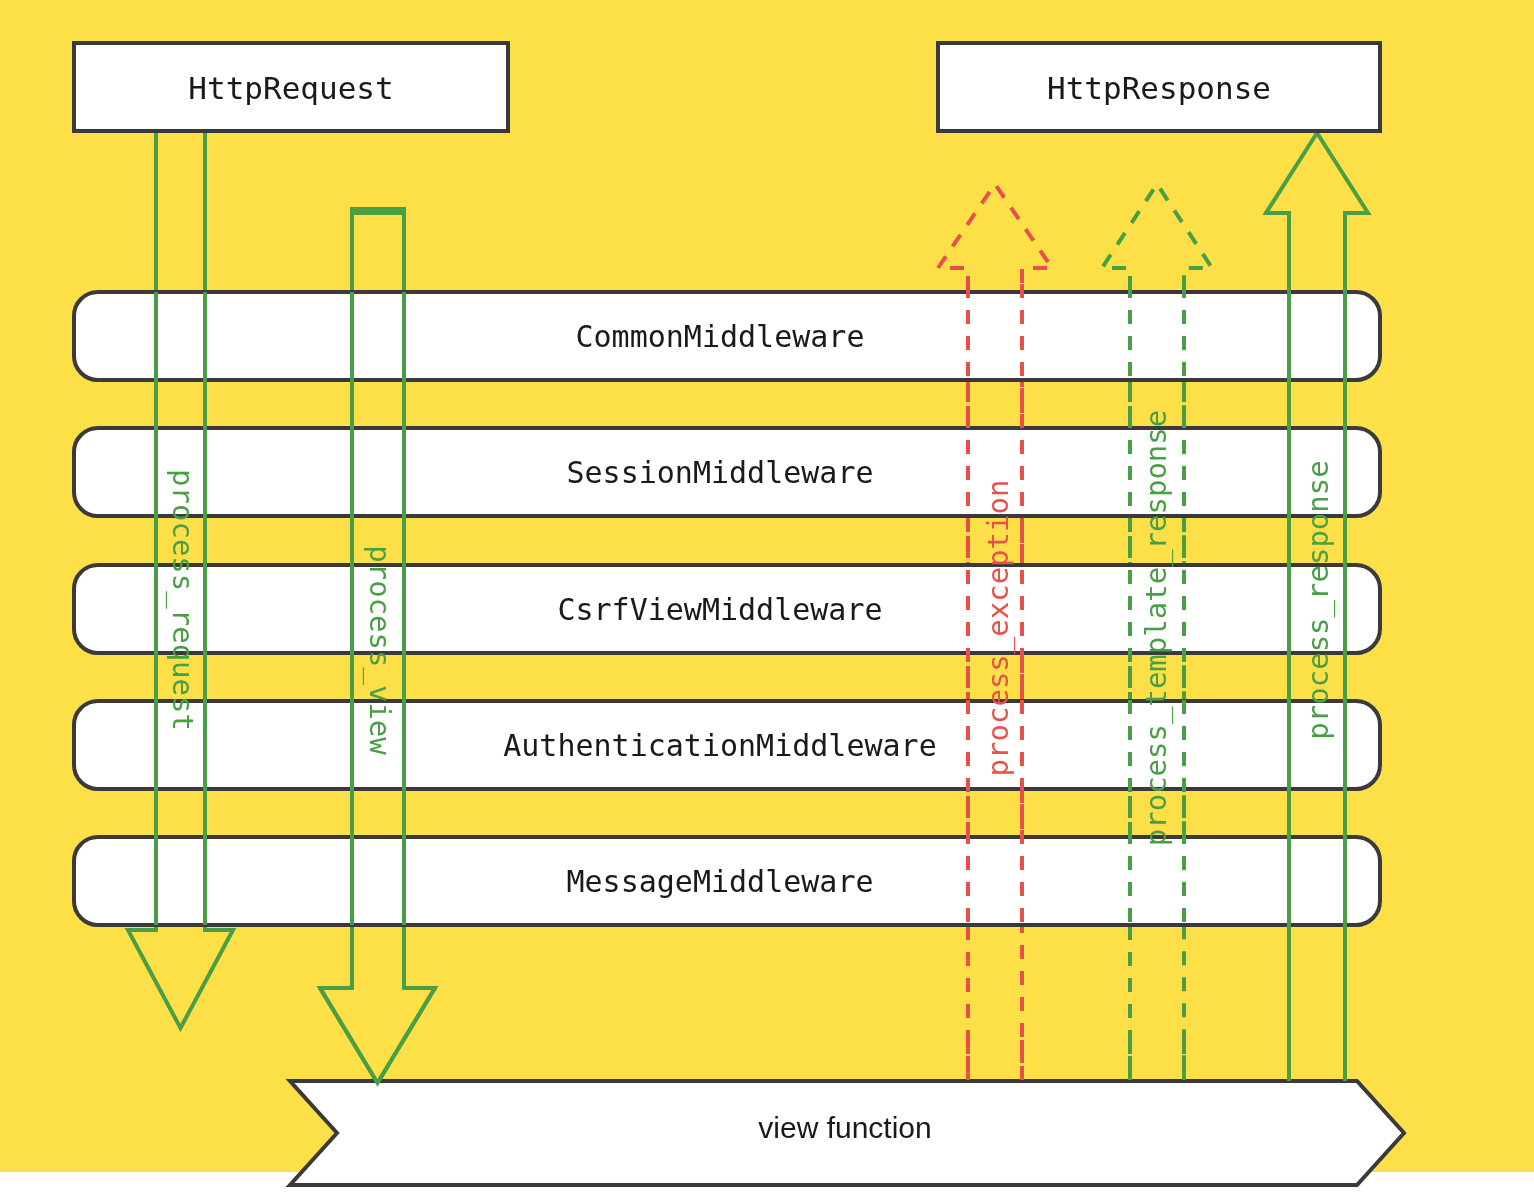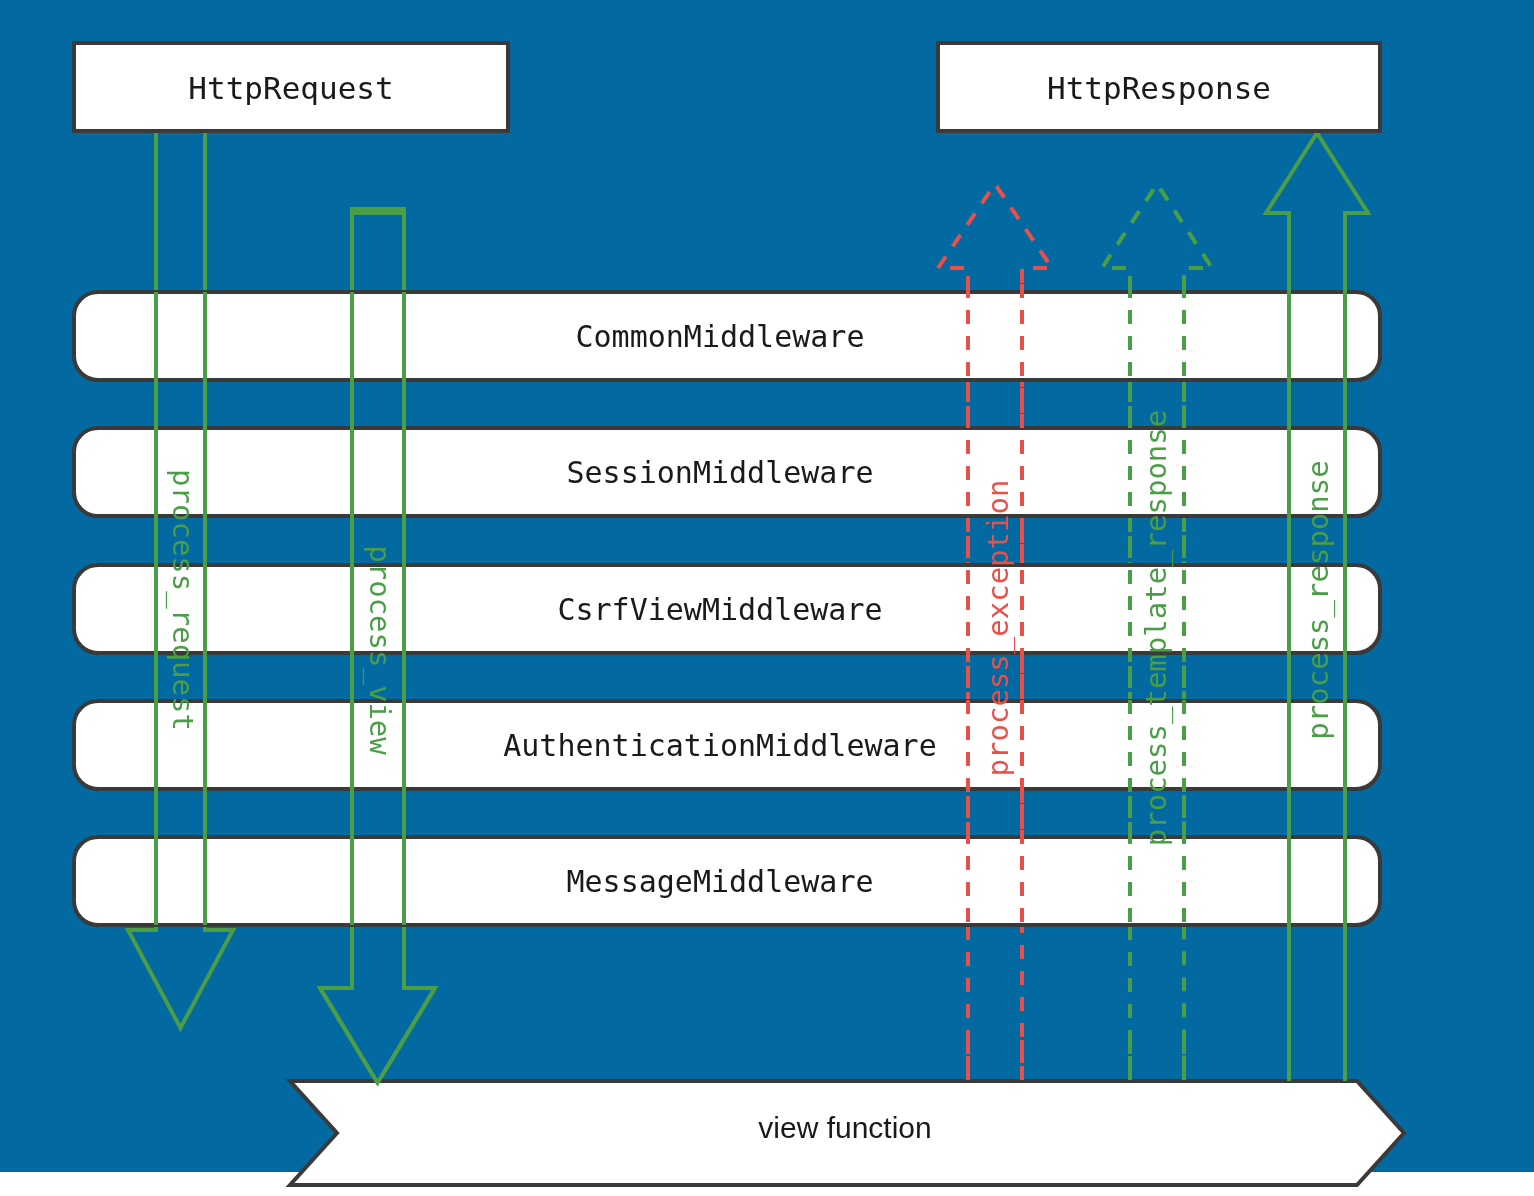--- a/index.html
+++ b/index.html
@@ -1,17 +1,17 @@
 <!DOCTYPE html>
 <html><head>
 <meta charset="utf-8">
 <style>
   html,body{margin:0;padding:0;background:#ffffff;}
   body{width:1534px;height:1196px;overflow:hidden;font-family:"Liberation Sans",sans-serif;}
-  #stage{position:relative;width:1534px;height:1172px;background:#0369a1;}
+  #stage{position:relative;width:1534px;height:1172px;background:#fde047;}
   svg#diagram{position:absolute;left:0;top:0;width:1534px;height:1196px;}
   .mono{font-family:"DejaVu Sans Mono","Liberation Mono",monospace;}
   .sans{font-family:"Liberation Sans",sans-serif;}
   text{dominant-baseline:middle;}
 </style>
 </head>
 <body>
 
 <div id="stage">
   <svg id="diagram" viewBox="0 0 1534 1196">

